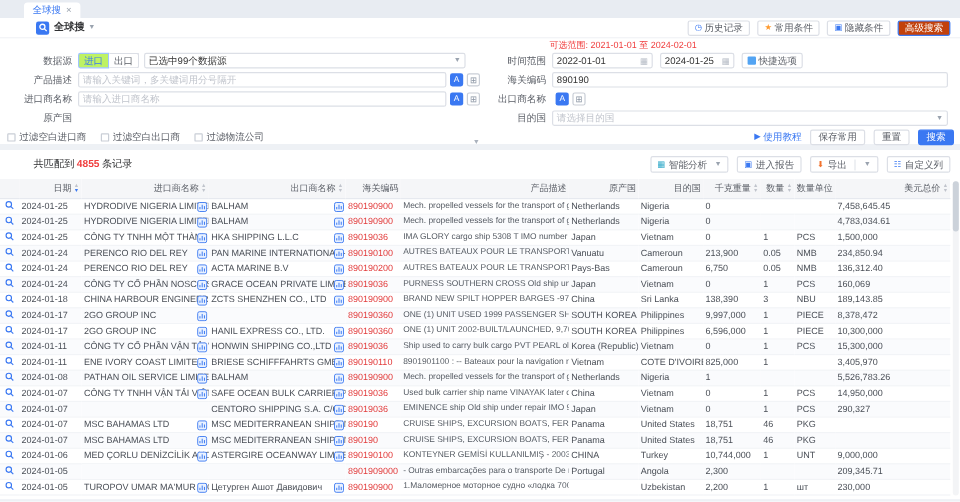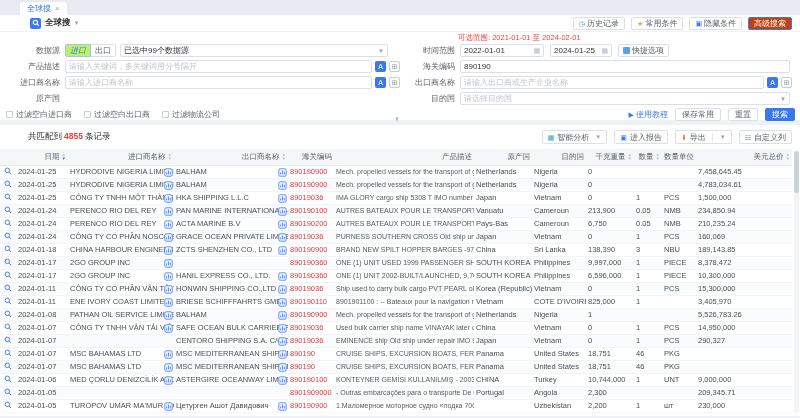--- a/index.html
+++ b/index.html
@@ -35,21 +35,21 @@
   .half.r .lbl { width:55px; }
   .ipt, .selw, .datew { height:13px; border:1px solid #dcdfe6; border-radius:2px; background:#fff; font-size:8px; color:#333; padding:0 3px; display:flex; align-items:center; }
   input.ipt { outline:none; }
   input.ipt::placeholder { color:#c0c4cc; }
   .selw { justify-content:space-between; }
   .selw .ph { color:#c0c4cc; } .selw .val { color:#333; }
   .w-main-l { width:312px; }
   .w-main-r { width:320px; }
   .togglegrp { display:flex; flex:none; margin-right:4px; }
   .tg { height:13px; font-size:8px; padding:0 4px; border:1px solid #dcdfe6; display:flex; align-items:center; color:#5a5e66; background:#fff; cursor:pointer; }
-  .tg.on { background:#bef264; color:#3a78f2; border-color:#9ec3ff;font-style:italic; }
+  .tg.on { background:#bef264; color:#3a78f2; border-color:#9ec3ff; }
   .tg:first-child { border-radius:2px 0 0 2px; }
   .tg:last-child { border-radius:0 2px 2px 0; border-left:none; }
   .mini { width:11px; height:11px; border-radius:2px; margin-left:3px; flex:none; display:flex; align-items:center; justify-content:center; font-size:7px; cursor:pointer; }
   .mini.fill { background:#3a78f2; color:#fff; }
   .mini.line { border:1px solid #c9ced6; color:#8a94a3; }
   .datew { justify-content:space-between; }
   .cal { color:#b6bcc6; font-size:7px; }
   .qbtn { height:13px; border:1px solid #dcdfe6; border-radius:2px; font-size:8px; color:#5a5e66; display:flex; align-items:center; gap:2px; padding:0 4px; margin-left:6px; cursor:pointer; }
   .qsq { width:7px; height:7px; background:#53a4f3; border-radius:1px; }
   .chk { display:flex; align-items:center; gap:3px; font-size:8px; color:#5a5e66; margin-right:12px; cursor:pointer; }
@@ -173,21 +173,20 @@
 
   <div class="frow">
     <div class="half">
       <span class="lbl">进口商名称</span>
       <input class="ipt w-main-l" placeholder="请输入进口商名称" style="">
       <span class="mini fill">A</span>
       <span class="mini line">⊞</span>
     </div>
     <div class="half r">
       <span class="lbl">出口商名称</span>
-      <input class="ipt" style="width: 304px;" placeholder="请输入出口商或生产企业名称">
       <span class="mini fill">A</span>
       <span class="mini line">⊞</span>
     </div>
   </div>
 
   <div class="frow">
     <div class="half">
       <span class="lbl">原产国</span>
     </div>
     <div class="half r">
@@ -413,21 +412,21 @@
               <rect x="1" y="1" width="10" height="10" rx="2" fill="#eaf2ff" stroke="#3a78f2" stroke-width="1"></rect>
               <path d="M3.5 8.5V6 M6 8.5V3.5 M8.5 8.5V5" stroke="#3a78f2" stroke-width="1.1" fill="none"></path>
             </svg></td>
           <td class="c-hs"><span>890190200</span></td>
           <td class="c-prod"><span>AUTRES BATEAUX POUR LE TRANSPORT DE MARCHANDES</span></td>
           <td><span>Pays-Bas</span></td>
           <td><span>Cameroun</span></td>
           <td><span>6,750</span></td>
           <td><span>0.05</span></td>
           <td><span>NMB</span></td>
-          <td><span>210,235.24</span></td>
+          <td><span>136,312.40</span></td>
         </tr>
         <tr>
           <td class="c-zoom"><svg class="zoomic" width="8" height="8" viewBox="0 0 12 12">
               <circle cx="5" cy="5" r="3.4" fill="none" stroke="#3a78f2" stroke-width="1.4"></circle>
               <line x1="7.7" y1="7.7" x2="10.6" y2="10.6" stroke="#3a78f2" stroke-width="1.4"></line>
             </svg></td>
           <td><span>2024-01-24</span></td>
           <td class="namecell"><span>CÔNG TY CỔ PHẦN NOSCO SHIPYARD</span><svg class="co-ic" width="9" height="9" viewBox="0 0 12 12">
               <rect x="1" y="1" width="10" height="10" rx="2" fill="#eaf2ff" stroke="#3a78f2" stroke-width="1"></rect>
               <path d="M3.5 8.5V6 M6 8.5V3.5 M8.5 8.5V5" stroke="#3a78f2" stroke-width="1.1" fill="none"></path>

